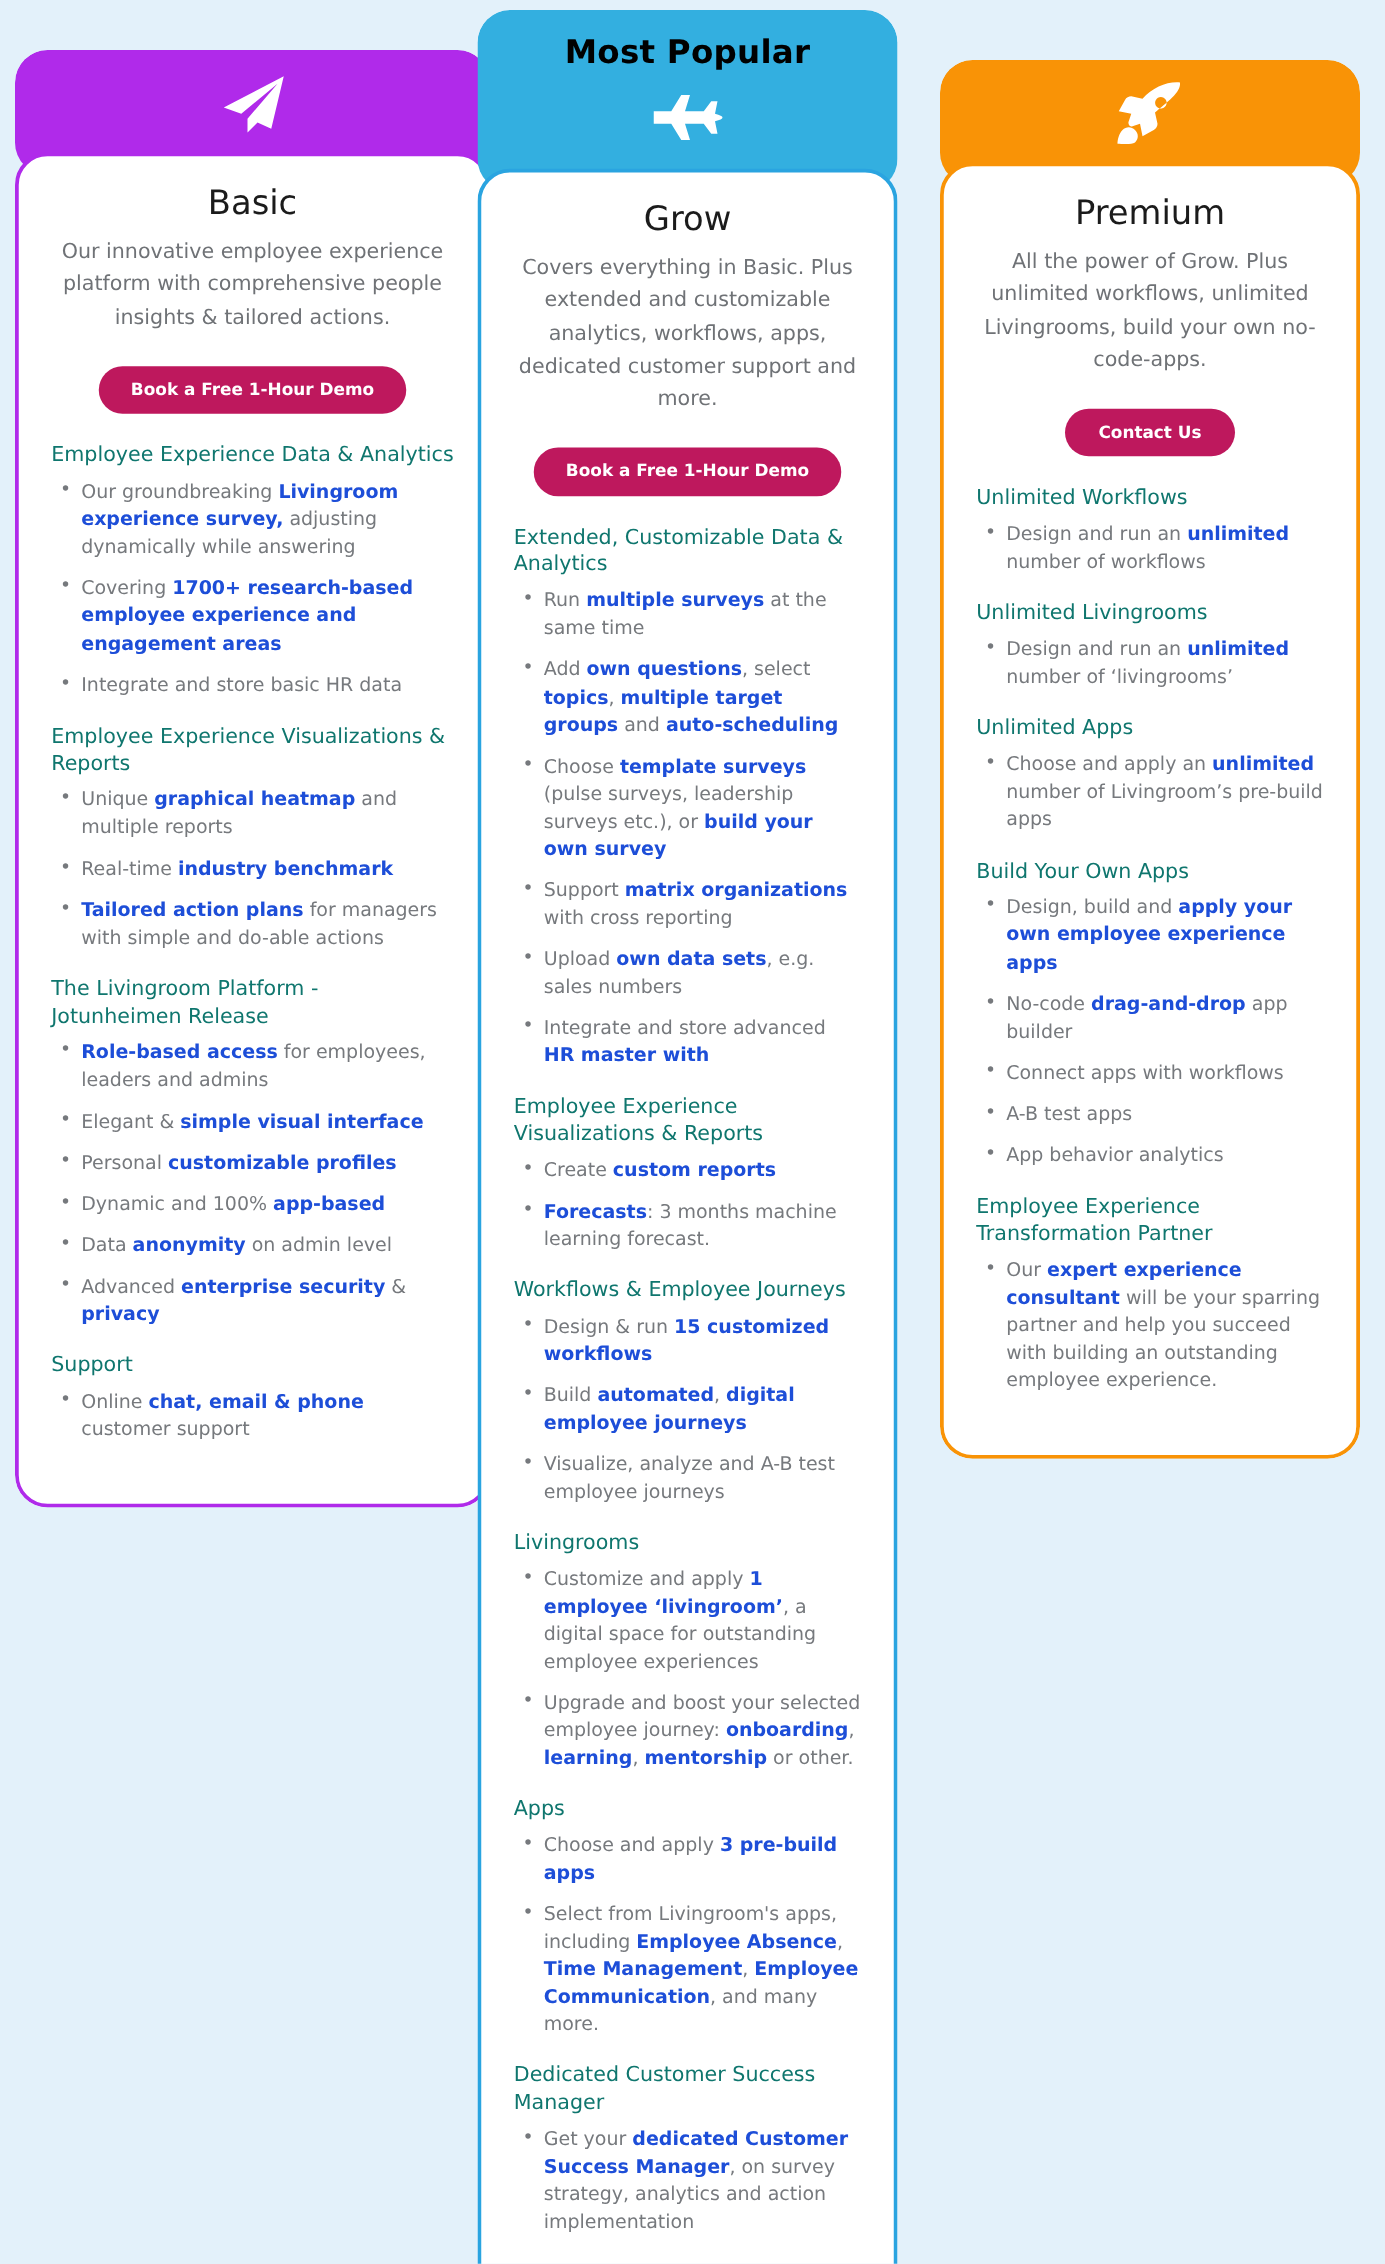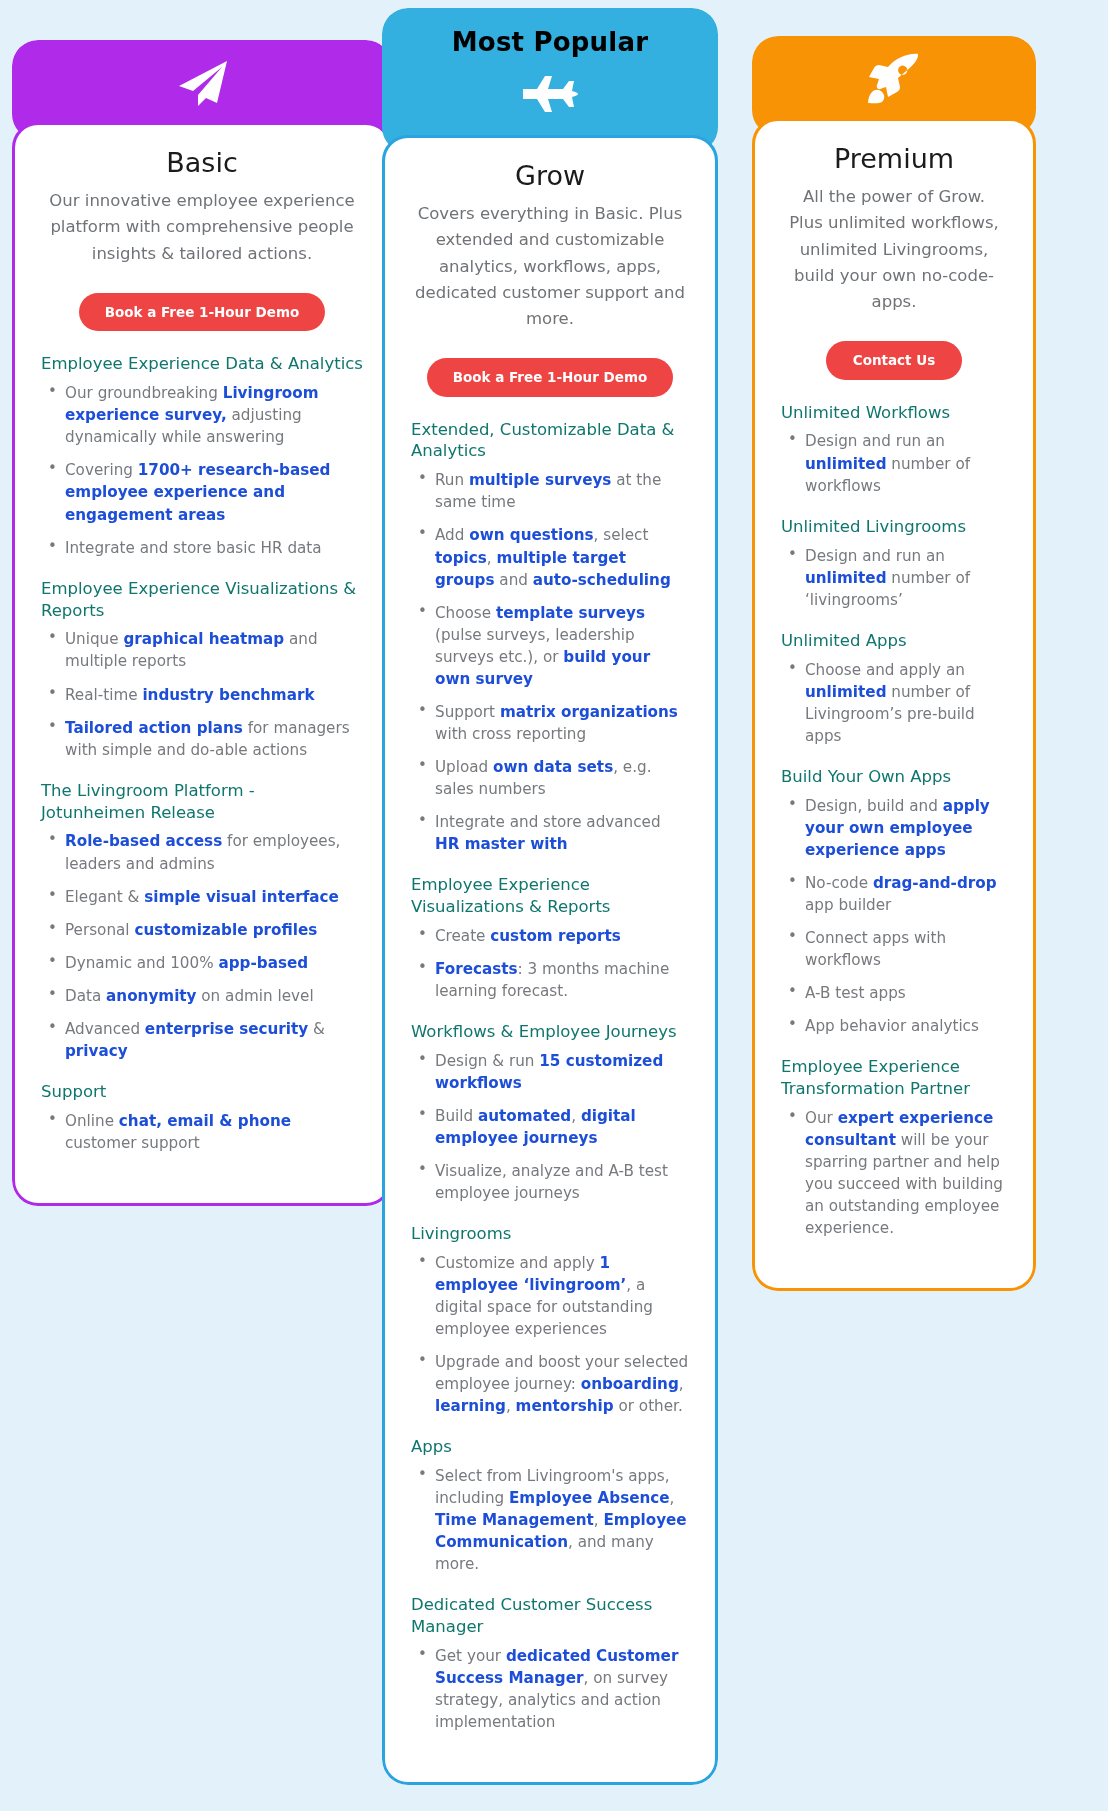--- a/index.html
+++ b/index.html
@@ -21,21 +21,21 @@
 
   
   .card {
     position: absolute;
     border-radius: 26px;
     overflow: hidden;
   }
 
   .card-basic   { left: 12px;  top: 40px;  width: 380px; }
   .card-grow    { left: 382px; top: 8px;   width: 336px; }
-  .card-premium { left: 752px; top: 36px;  width: 284px; }
+  .card-premium { left: 752px; top: 48px;  width: 336px; }
 
   .card-header {
     width: 100%;
     border-radius: 26px 26px 26px 26px;
     text-align: center;
     position: relative;
   }
 
   .card-basic .card-header   { background: #b02aea; height: 100px; }
   .card-grow .card-header    { background: #33afe0; height: 145px; }
@@ -88,21 +88,21 @@
     font-size: 16.5px;
     line-height: 1.58;
     color: #6f7276;
     padding: 0 4px;
   }
 
   .cta-row { text-align: center; margin: 26px 0 22px 0; }
 
   .cta-btn {
     display: inline-block;
-    background: #ef4444;
+    background: #be185d;
     color: #ffffff;
     border: none;
     border-radius: 22px;
     font-size: 13.5px;
     font-weight: bold;
     font-family: "DejaVu Sans", "Liberation Sans", sans-serif;
     padding: 12px 26px;
     cursor: pointer;
     line-height: 1.1;
   }
@@ -245,20 +245,21 @@
           <div class="feature-section">
             <div class="section-title">Livingrooms</div>
             <ul class="feature-list">
               <li class="feature-item">Customize and apply <b>1 employee ‘livingroom’</b>, a digital space for outstanding employee experiences</li>
               <li class="feature-item">Upgrade and boost your selected employee journey: <b>onboarding</b>, <b>learning</b>, <b>mentorship</b> or other.</li>
             </ul>
           </div>
           <div class="feature-section">
             <div class="section-title">Apps</div>
             <ul class="feature-list">
+              <li class="feature-item">Choose and apply <b>3 pre-build apps</b></li>
               <li class="feature-item">Select from Livingroom's apps, including <b>Employee Absence</b>, <b>Time Management</b>, <b>Employee Communication</b>, and many more.</li>
             </ul>
           </div>
           <div class="feature-section">
             <div class="section-title">Dedicated Customer Success Manager</div>
             <ul class="feature-list">
               <li class="feature-item">Get your <b>dedicated Customer Success Manager</b>, on survey strategy, analytics and action implementation</li>
             </ul>
           </div>
         </div>

